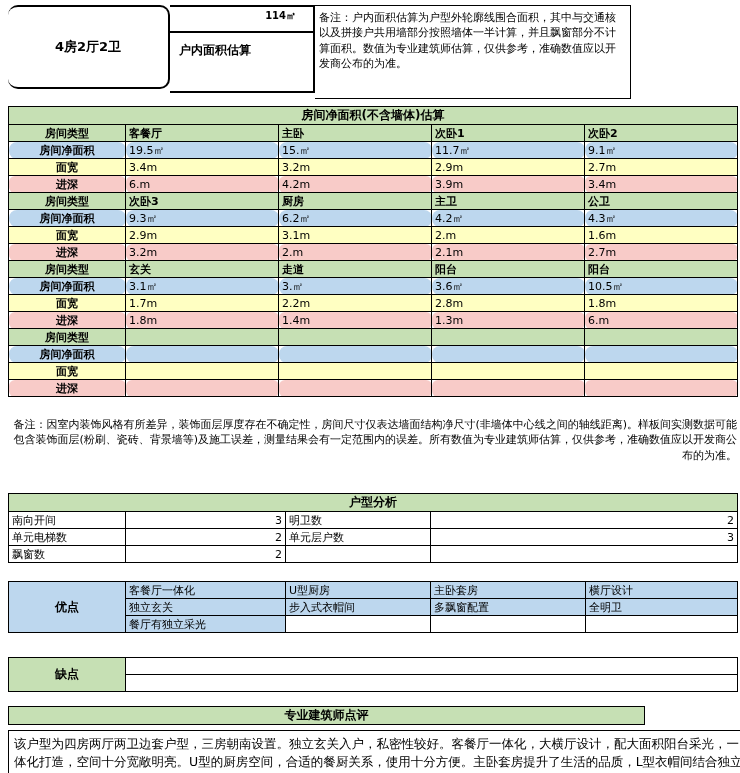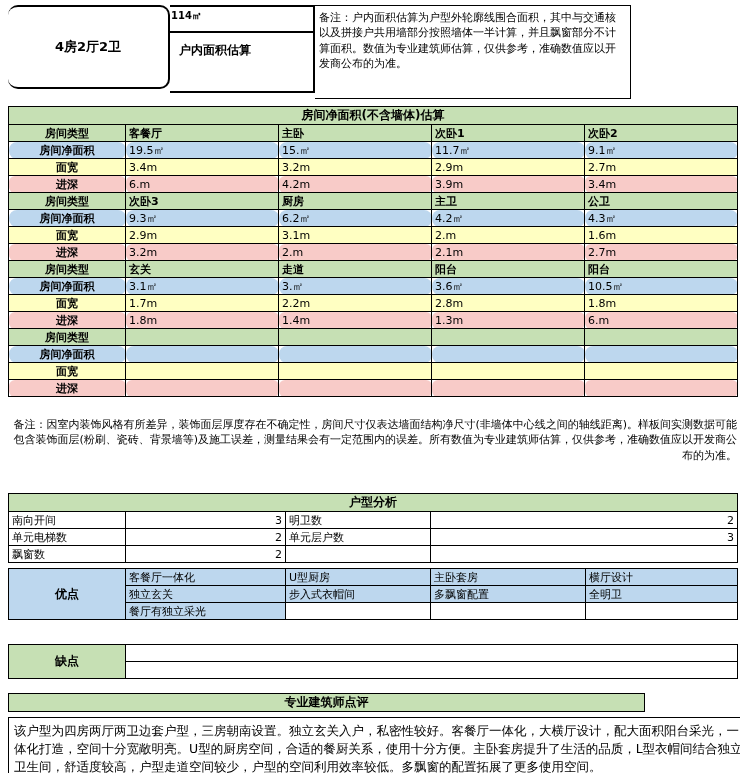--- a/index.html
+++ b/index.html
@@ -7,40 +7,40 @@
        font-family:"DejaVu Sans","Liberation Sans",sans-serif;position:relative;}
   .page{padding:5px 3px 22px 8px;}
 
   
   .tophead{display:flex;align-items:flex-start;margin-bottom:7px;}
   .cell-big{border:2px solid #000;font-weight:bold;font-size:13px;
             display:flex;align-items:center;justify-content:center;background:#fff;}
   .box-area{width:117px;height:80px;}
   .box-layout{width:160px;height:80px;border-left:none;border-radius:10px;}
   .box3{width:145px;}
-  .box3-top{height:20px;border:2px solid #000;border-left:none;font-size:10px;font-weight:bold;padding:2px 1px;}
+  .box3-top{height:20px;border:2px solid #000;border-left:none;font-size:10px;font-weight:bold;padding:2px 17px;text-align:right;}
   .box3-main{height:40px;border:2px solid #000;border-left:none;border-top:none;
              font-size:12px;font-weight:bold;padding:9px;}
   .box-note{width:307px;height:84px;border:1px solid #000;border-left:none;
             font-size:11px;line-height:1.4;padding:4px 4px;overflow:hidden;}
 
   
   table.tbl{border-collapse:collapse;table-layout:fixed;width:637px;background:#fff;}
   .tbl td{border:1px solid #000;height:16px;font-size:11px;padding:0 3px;
           overflow:hidden;white-space:nowrap;}
   td.title{background:#c6e0b4;font-weight:bold;font-size:12px;text-align:center;}
   tr.g td{background:#c6e0b4;font-weight:bold;}
   tr.b td{background:#bdd7ee;border-radius:8px;}
   tr.y td{background:#ffffc2;}
   tr.p td{background:#f8cbc8;border-radius:6px;}
   .tbl td.lbl{font-weight:bold;text-align:center;}
 
   .note-mid{width:729px;font-size:11px;line-height:1.4;margin:20px 0 30px 0;text-align:right;}
 
-  table.analysis{margin-bottom:5px;}
+  table.analysis{margin-bottom:18px;}
   .analysis td.av{text-align:right;}
 
   table.pros{margin-bottom:24px;}
   td.plbl{background:#bdd7ee;font-weight:bold;text-align:center;font-size:12px;}
   td.bl{background:#bdd7ee;}
 
   table.cons{margin-bottom:14px;}
   td.clbl{background:#c6e0b4;font-weight:bold;text-align:center;font-size:12px;}
 
   table.review-head{margin-bottom:5px;}

